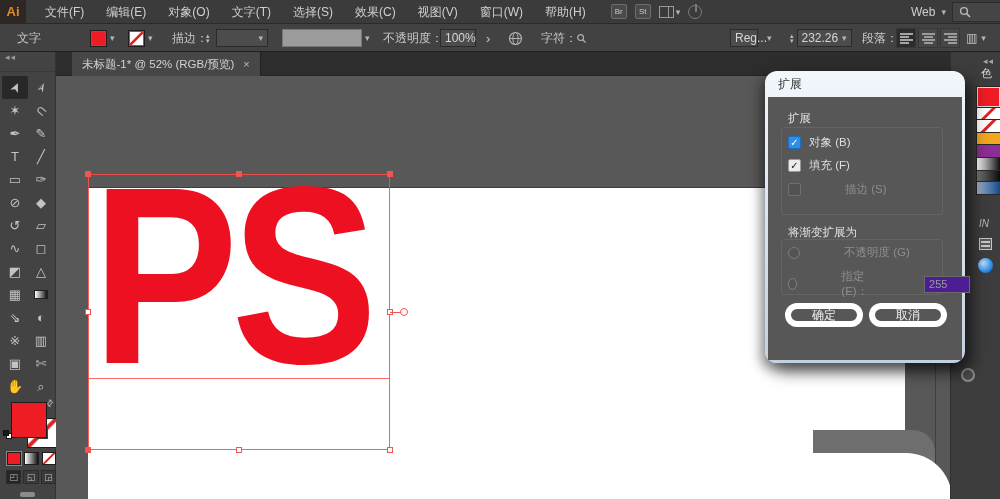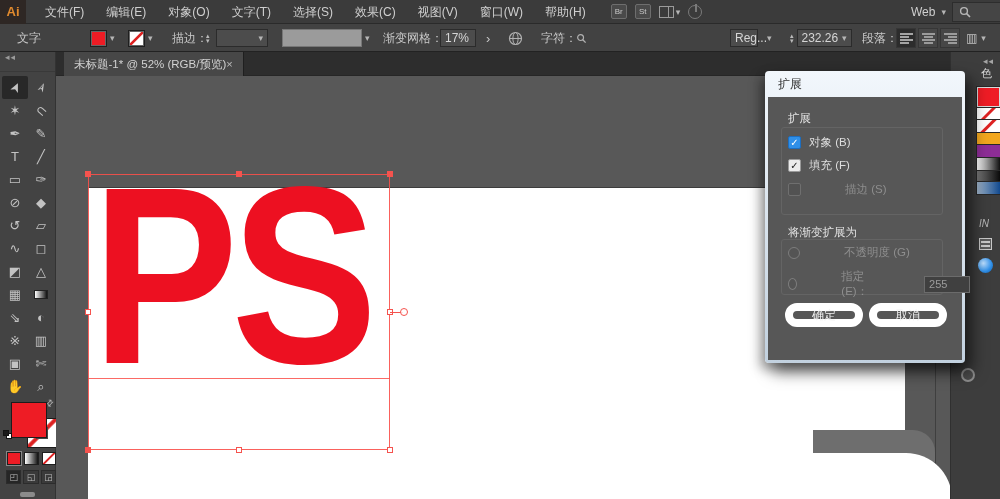--- a/index.html
+++ b/index.html
@@ -56,21 +56,21 @@
   .trio { position:absolute; left:0; top:400px; width:56px; display:flex; gap:3px; padding-left:7px; }
   .trio .t { width:15px; height:13px; border:1px solid #1e1e1e; }
   .trio .t.on { outline:1px solid #888; }
   .modes { position:absolute; left:0; top:418px; width:56px; display:flex; gap:2px; padding-left:6px; }
   .modes .m { width:16px; height:14px; background:#3a3a3a; border:1px solid #2c2c2c; color:#bdbdbd; font-size:9px; display:flex; align-items:center; justify-content:center; }
   .modes .m.on { background:#262626; }
   .screen-pill { position:absolute; left:20px; top:440px; width:15px; height:5px; background:#8b8b8b; border-radius:2px; }
 
   
   .tabstrip { position:absolute; left:56px; top:52px; width:894px; height:24px; background:#2d2d2d; border-bottom:1px solid #262626; }
-  .tab { position:absolute; left:8px; top:0; height:24px; background:#474747; border-right:1px solid #1f1f1f; display:flex; align-items:center; padding:0 10px; color:#d2d2d2; font-size:11.5px; }
+  .tab { position:absolute; left:16px; top:0; height:24px; background:#474747; border-right:1px solid #1f1f1f; display:flex; align-items:center; gap:9px; padding:0 10px; color:#d2d2d2; font-size:11.5px; }
   .tab-close { color:#bdbdbd; font-size:11px; }
 
   
   .canvas { position:absolute; left:56px; top:76px; width:894px; height:423px; background:#585858; overflow:hidden; }
   .artboard { position:absolute; left:32px; top:112px; width:817px; height:311px; background:#fff; box-shadow:0 -1px 0 #3c3c3c; }
   .scroll-line { position:absolute; left:879px; top:0; width:1px; height:423px; background:#3f3f3f; }
   .wm-gray { position:absolute; left:757px; top:354px; width:122px; height:32px; background:#6e6e6e; border-top-right-radius:22px; }
   .wm-blob { position:absolute; left:752px; top:377px; width:144px; height:46px; background:#fff; border-top-right-radius:75px; }
   .ps-text { position:absolute; left:36px; top:74px; font-size:252px; font-weight:bold; line-height:1; letter-spacing:-8px; transform:scaleX(.87); transform-origin:left top; font-family:"Liberation Sans","DejaVu Sans",sans-serif; }
   .sel-box { position:absolute; left:32px; top:98px; width:302px; height:276px; border:1px solid rgba(250,80,74,.9); }
@@ -87,34 +87,34 @@
   .dock-swatches { position:absolute; left:25px; top:34px; width:25px; }
   .dock-swatches .sw { width:25px; border:1px solid #282828; border-top:none; }
   .dock-swatches .sw:first-child { border-top:1px solid #282828; outline:1px solid #d9d9d9; outline-offset:-2px; }
   .dock-text { position:absolute; left:28px; top:166px; color:#b9b9b9; font-size:10px; font-style:italic; }
   .dock-mini { position:absolute; left:28px; top:186px; width:13px; height:12px; border:1px solid #c7c7c7; background:#5a5a5a; }
   .dock-mini i { display:block; margin:2px 1px 0; height:2px; background:#c7c7c7; }
   .dock-orb { position:absolute; left:27px; top:206px; width:15px; height:15px; border-radius:50%; background:radial-gradient(circle at 35% 35%, #bfe0ff, #2f8fe8 60%, #13579d); }
   .dock-circle { position:absolute; left:10px; top:316px; width:14px; height:14px; border:2px solid #8e8e8e; border-radius:50%; background:#4b4b4b; }
 
   
-  .dialog { position:absolute; left:765px; top:71px; width:200px; height:292px; background:linear-gradient(#f2f7fc,#c2d1df); border-radius:4px; padding:0 3px 3px; box-shadow:7px 9px 16px rgba(0,0,0,.55), -5px 6px 12px rgba(0,0,0,.35); z-index:50; }
+  .dialog { position:absolute; left:765px; top:71px; width:200px; height:292px; background:linear-gradient(#f2f7fc,#c2d1df); border-radius:12px; padding:0 3px 3px; box-shadow:7px 9px 16px rgba(0,0,0,.55), -5px 6px 12px rgba(0,0,0,.35); z-index:50; }
   .dlg-title { height:26px; display:flex; align-items:center; padding-left:10px; color:#333; font-size:12px; }
   .dlg-body { position:relative; height:263px; background:#575757; }
   .dlg-sec-label { position:absolute; left:20px; color:#e2e2e2; font-size:11.5px; }
   .dlg-group { position:absolute; left:13px; width:162px; border:1px solid #646464; border-radius:3px; }
   .dlg-row { position:absolute; left:20px; display:flex; align-items:center; gap:8px; font-size:11.5px; color:#dedede; }
   .dlg-row.dis { color:#8e8e8e;gap:44px; }
   .cbx { width:13px; height:13px; border-radius:2px; display:flex; align-items:center; justify-content:center; font-size:10px; }
   .cbx.blue { background:#2f8fe8; color:#fff; border:1px solid #1d6ec0; }
   .cbx.white { background:#ececec; color:#222; border:1px solid #9a9a9a; }
   .cbx.empty { background:#525252; border:1px solid #6f6f6f; }
   .rad { width:12px; height:12px; border-radius:50%; border:1px solid #7d7d7d; background:#545454; }
-  .dlg-input { width:60px; height:17px; background:#404040; border:1px solid #6b6b6b; color:#9b9b9b; font-size:11px; padding-left:4px; display:flex; align-items:center; }
-  .dlg-btn { position:absolute; top:206px; height:24px; width:78px; border:8px solid #ffffff; border-radius:13px; background:transparent; color:#f2f2f2; font-size:12px; font-family:inherit; display:flex; align-items:center; justify-content:center; }
+  .dlg-input { width:60px; height:17px; background:#4c1d95; border:1px solid #6b6b6b; color:#9b9b9b; font-size:11px; padding-left:4px; display:flex; align-items:center; }
+  .dlg-btn { position:absolute; top:206px; height:24px; width:78px; border:6px solid #ffffff; border-radius:13px; background:transparent; color:#f2f2f2; font-size:12px; font-family:inherit; display:flex; align-items:center; justify-content:center; }
 </style>
 </head>
 <body>
 
 <div class="menubar">
   <div class="ai-logo">Ai</div>
   <ul class="menu-items">
     <li>文件(F)</li>
       <li>编辑(E)</li>
       <li>对象(O)</li>
@@ -169,23 +169,23 @@
     </div>
   <div class="ob" style="left:216px">
       <span class="obox" style="width:52px;justify-content:flex-end">
         <span class="chev">▾</span>
       </span>
     </div>
   <div class="ob" style="left:282px">
       <span class="obox" style="width:80px;background:#9b9b9b;border-color:#777"></span>
       <span class="chev" style="margin-left:3px">▾</span>
     </div>
-  <div class="ob lab" style="left:383px">渐变网格：</div>
+  <div class="ob lab" style="left:383px">不透明度：</div>
   <div class="ob" style="left:440px">
-      <span class="obox" style="width:36px">17%</span>
+      <span class="obox" style="width:36px">100%</span>
     </div>
   <div class="ob lab" style="left:486px;font-size:13px">›</div>
   <div class="ob" style="left:508px">
     <svg class="mini-svg" width="15" height="15" viewBox="0 0 15 15">
         <circle cx="7.5" cy="7.5" r="6" fill="none" stroke="#b0b0b0" stroke-width="1.2"></circle>
         <ellipse cx="7.5" cy="7.5" rx="2.6" ry="6" fill="none" stroke="#b0b0b0" stroke-width="1"></ellipse>
         <line x1="1.5" y1="7.5" x2="13.5" y2="7.5" stroke="#b0b0b0" stroke-width="1"></line>
       </svg>
   </div>
   <div class="ob lab" style="left:541px">字符：</div>

